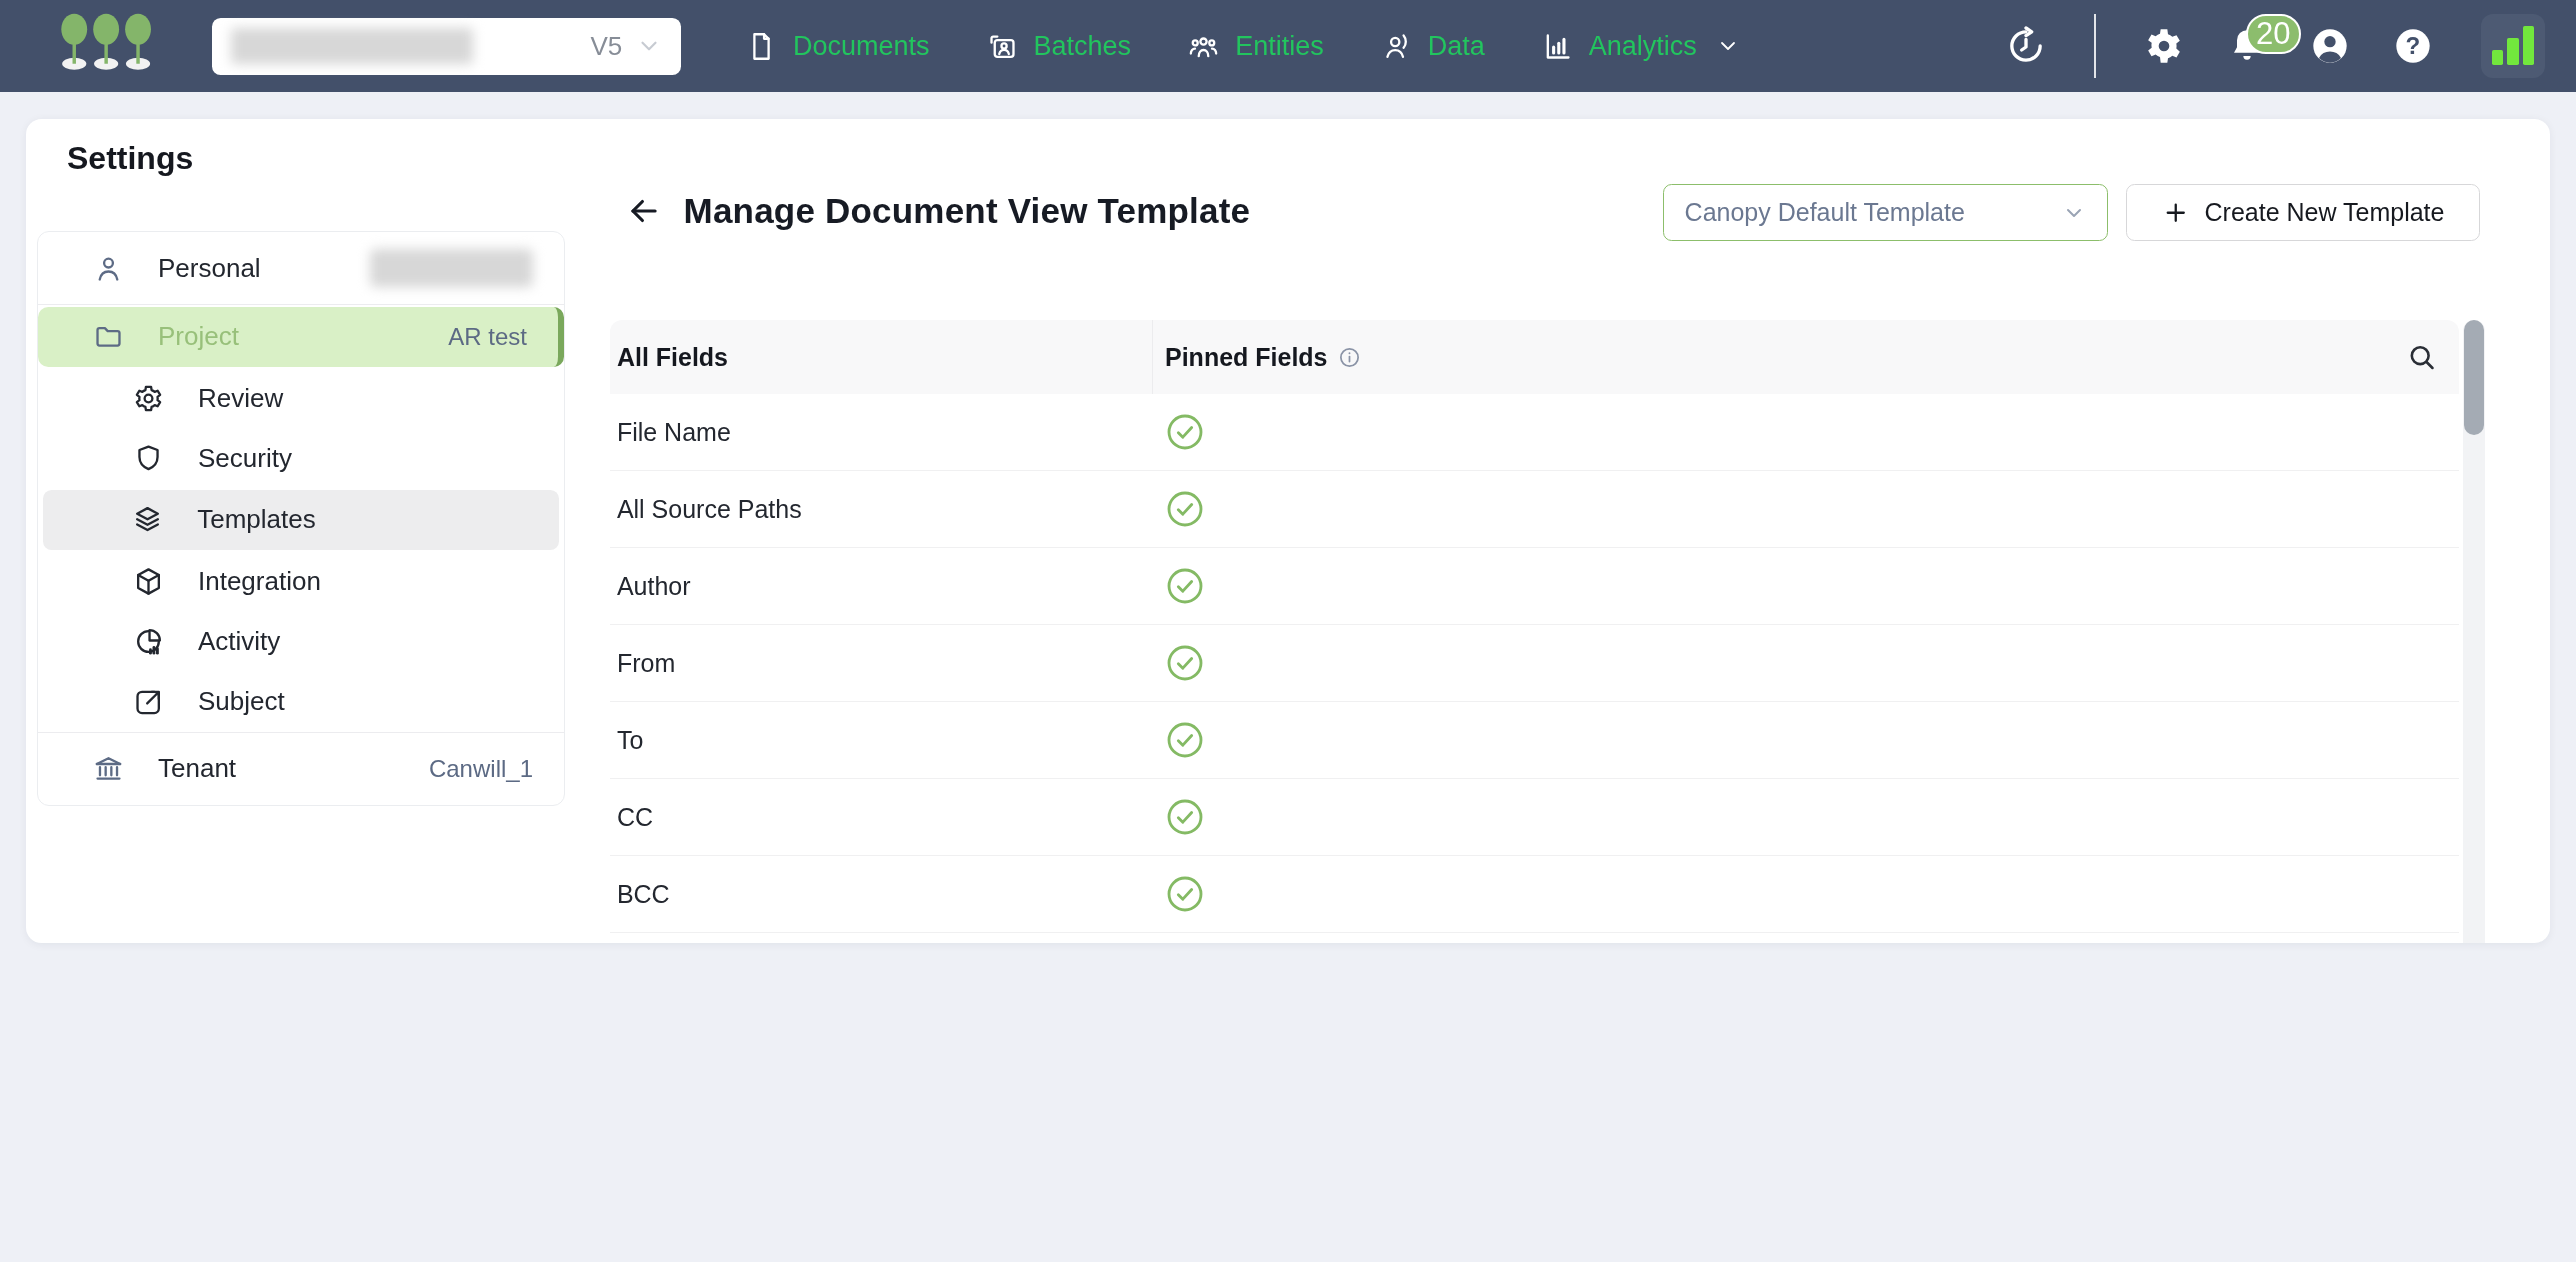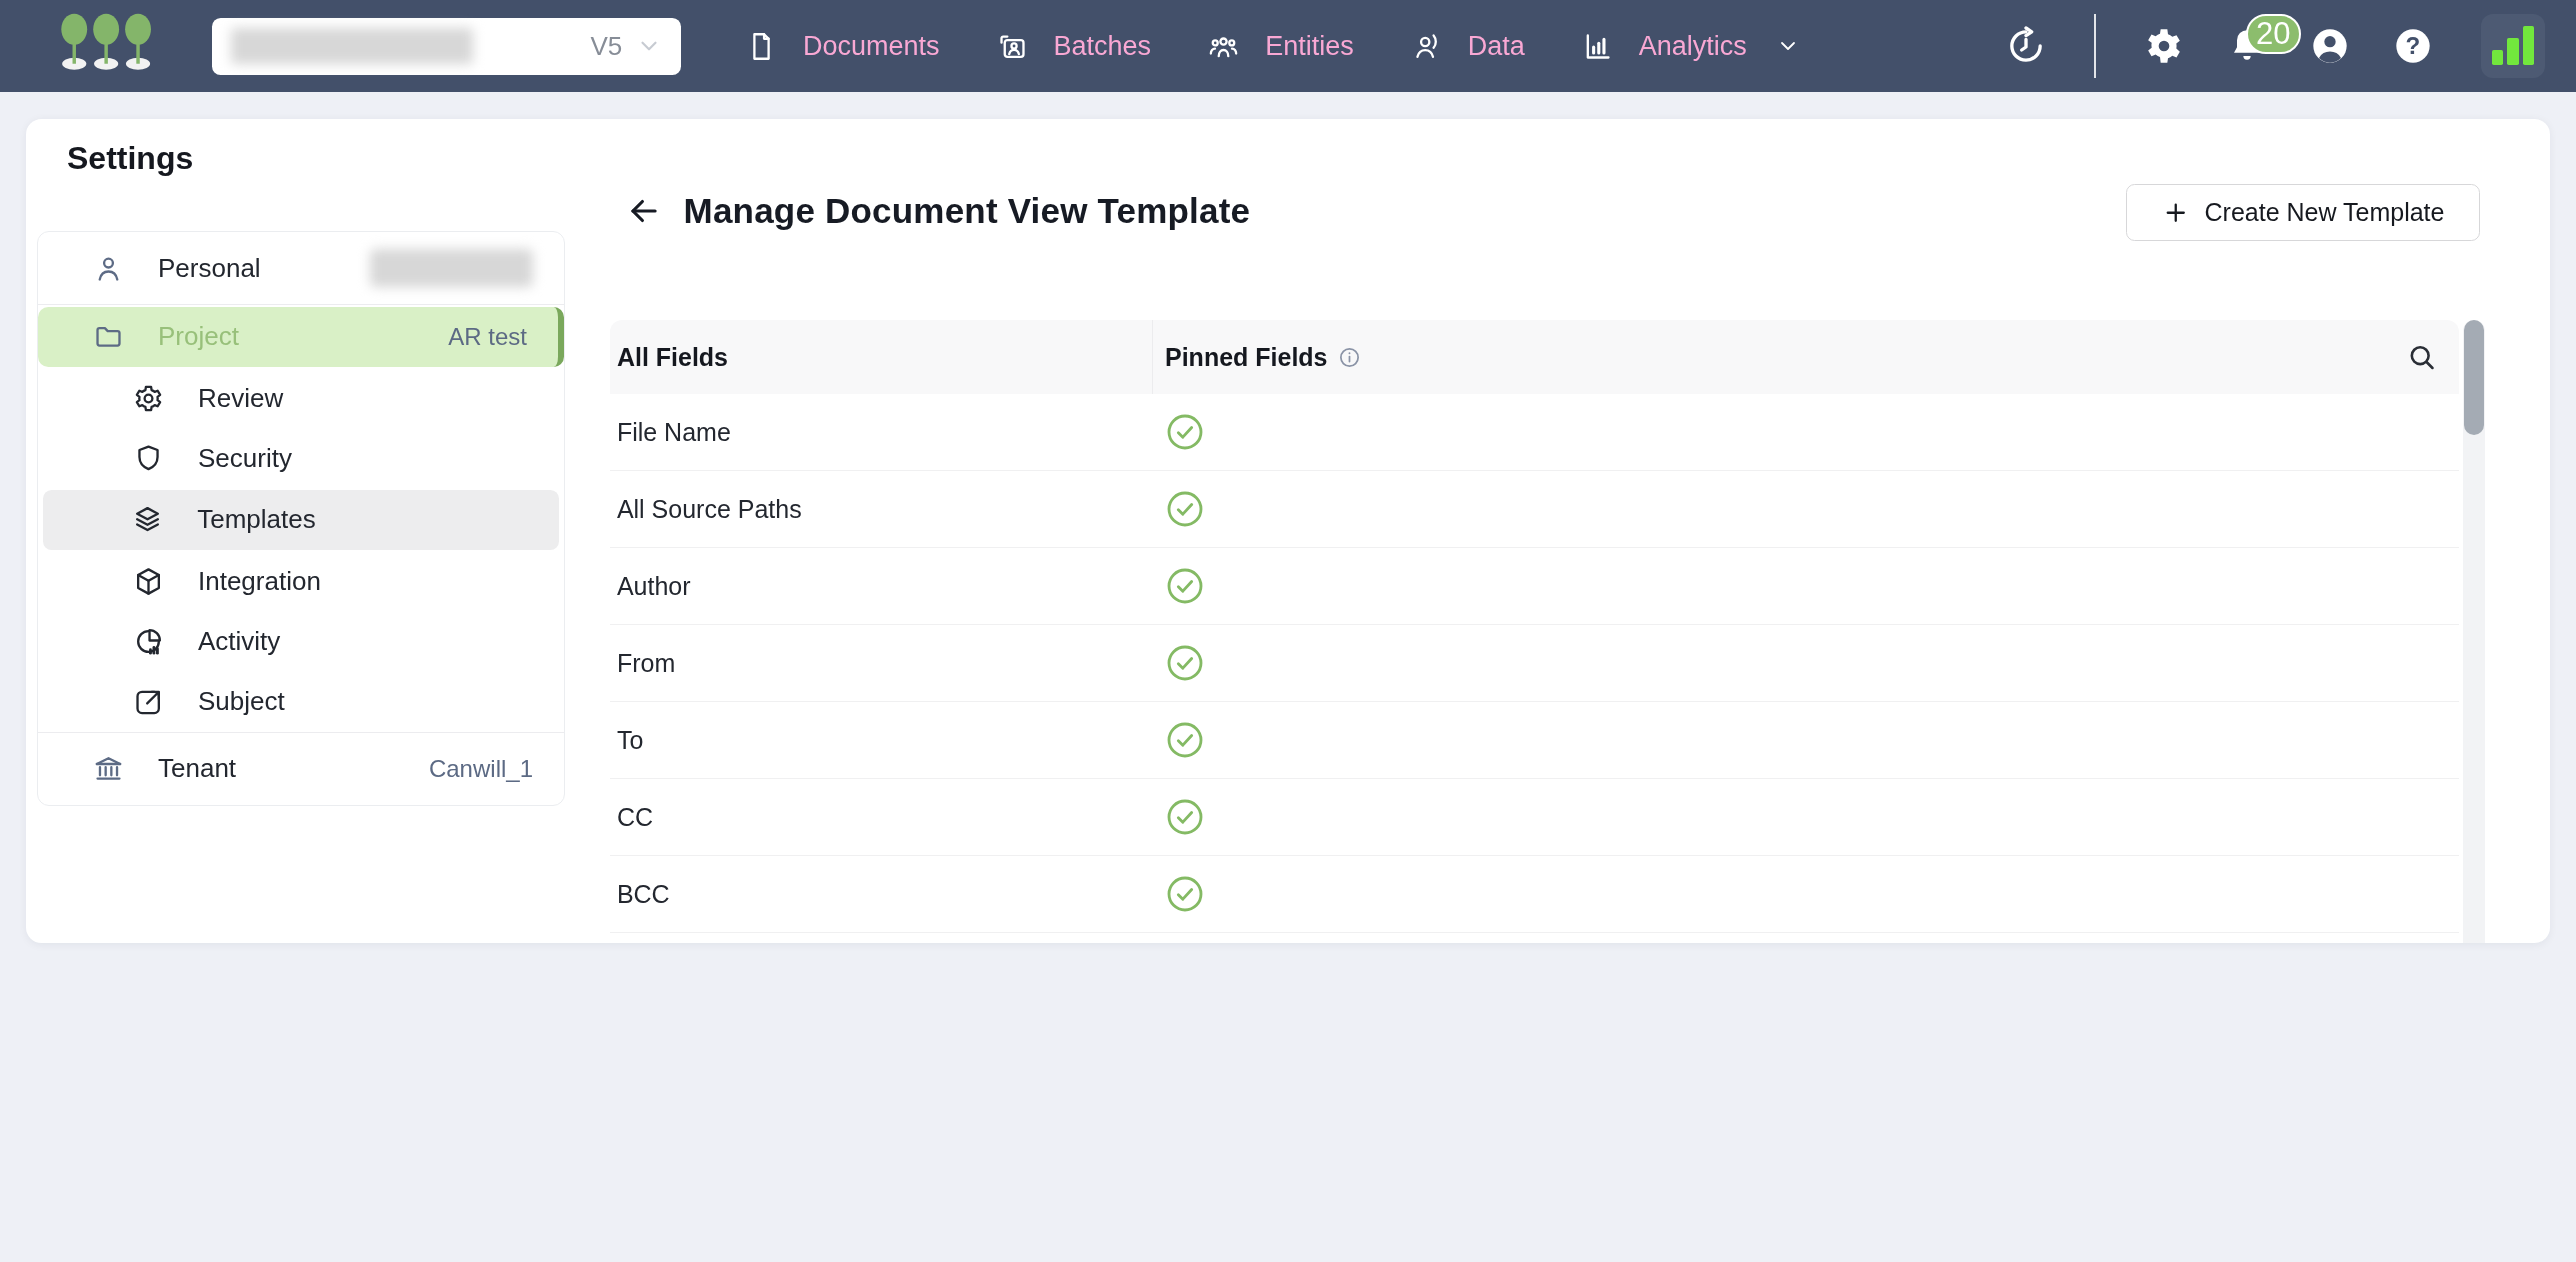--- a/index.html
+++ b/index.html
@@ -8,21 +8,21 @@
 
   
   .topbar{position:absolute;left:0;top:0;width:2576px;height:92px;background:#43506a;display:flex;align-items:center;padding:0 31px 0 57px;}
   .logo{width:100px;height:69px;flex:0 0 auto;margin-right:55px;}
   .proj-select{width:469px;height:57px;background:#ffffff;border-radius:8.6px;display:flex;align-items:center;padding:0 19px;flex:0 0 auto;cursor:pointer;}
   .redacted{background:#d7d7d7;border-radius:3.4px;filter:blur(6px);}
   .proj-select .redacted{width:242px;height:36px;}
   .proj-version{margin-left:auto;font-size:26px;color:#878d97;}
   .proj-chev{margin-left:13.8px;color:#c7cbd2;width:26px;height:26px;}
   .nav{display:flex;align-items:center;margin-left:65px;gap:57px;}
-  .nav-item{display:flex;align-items:center;gap:26px;color:#f9a8d4;font-size:27px;cursor:pointer;white-space:nowrap;}
+  .nav-item{display:flex;align-items:center;gap:16px;color:#22c55e;font-size:27px;cursor:pointer;white-space:nowrap;}
   .nav-item .nico{width:31px;height:31px;color:#fff;display:inline-flex;}
   .nav-item .nchev{width:24px;height:24px;color:#fff;margin-left:3.4px;}
   .topbar-right{margin-left:auto;display:flex;align-items:center;gap:43px;}
   .tr-icon{width:40px;height:40px;color:#ffffff;display:inline-flex;cursor:pointer;position:relative;flex:0 0 auto;}
   .tr-divider{width:1.7px;height:64px;background:rgba(255,255,255,.85);margin:0 5.2px;}
   .bell-wrap{position:relative;width:40px;height:40px;cursor:pointer;}
   .badge{position:absolute;left:19px;top:-12px;min-width:55px;height:40px;background:#8cbd6d;border:2.6px solid #fff;border-radius:20.6px;color:#fff;font-size:31px;display:flex;align-items:center;justify-content:center;}
   .chart-btn{width:64px;height:64px;background:#4d5a73;border-radius:12px;display:flex;align-items:flex-end;justify-content:center;gap:4.3px;padding-bottom:13px;cursor:pointer;margin-left:5.2px;}
   .chart-btn .bar{width:11.2px;background:#72e73d;border-radius:1.7px;}
 
@@ -315,20 +315,28 @@
     <div class="main-title-row">
       <span class="back-arrow">
         <svg viewBox="0 0 24 24" fill="none" stroke="currentColor" stroke-width="2" stroke-linecap="round" stroke-linejoin="round">
             <path d="M19 12H5"></path>
             <path d="M11 6l-6 6 6 6"></path>
           </svg>
       </span>
       <span class="main-title">Manage Document View Template</span>
     </div>
 
+    <div class="tmpl-select">
+      <span class="tval">Canopy Default Template</span>
+      <span class="tchev">
+        <svg viewBox="0 0 24 24" fill="none" stroke="currentColor" stroke-width="2" stroke-linecap="round" stroke-linejoin="round">
+            <path d="M6 9l6 6 6-6"></path>
+          </svg>
+      </span>
+    </div>
 
     <div class="create-btn">
       <span class="plus">
         <svg viewBox="0 0 24 24" fill="none" stroke="currentColor" stroke-width="2" stroke-linecap="round">
             <path d="M12 5v14"></path>
             <path d="M5 12h14"></path>
           </svg>
       </span>
       <span class="blabel">Create New Template</span>
     </div>

